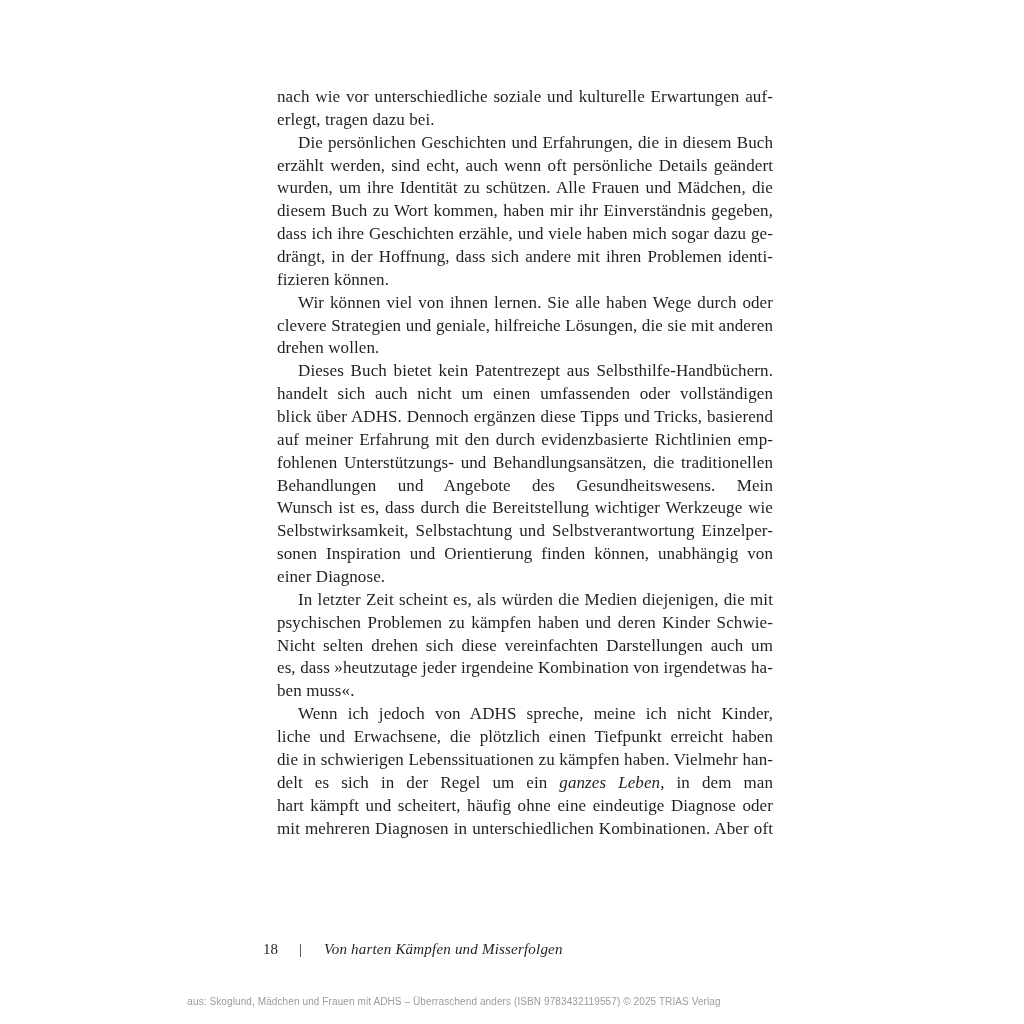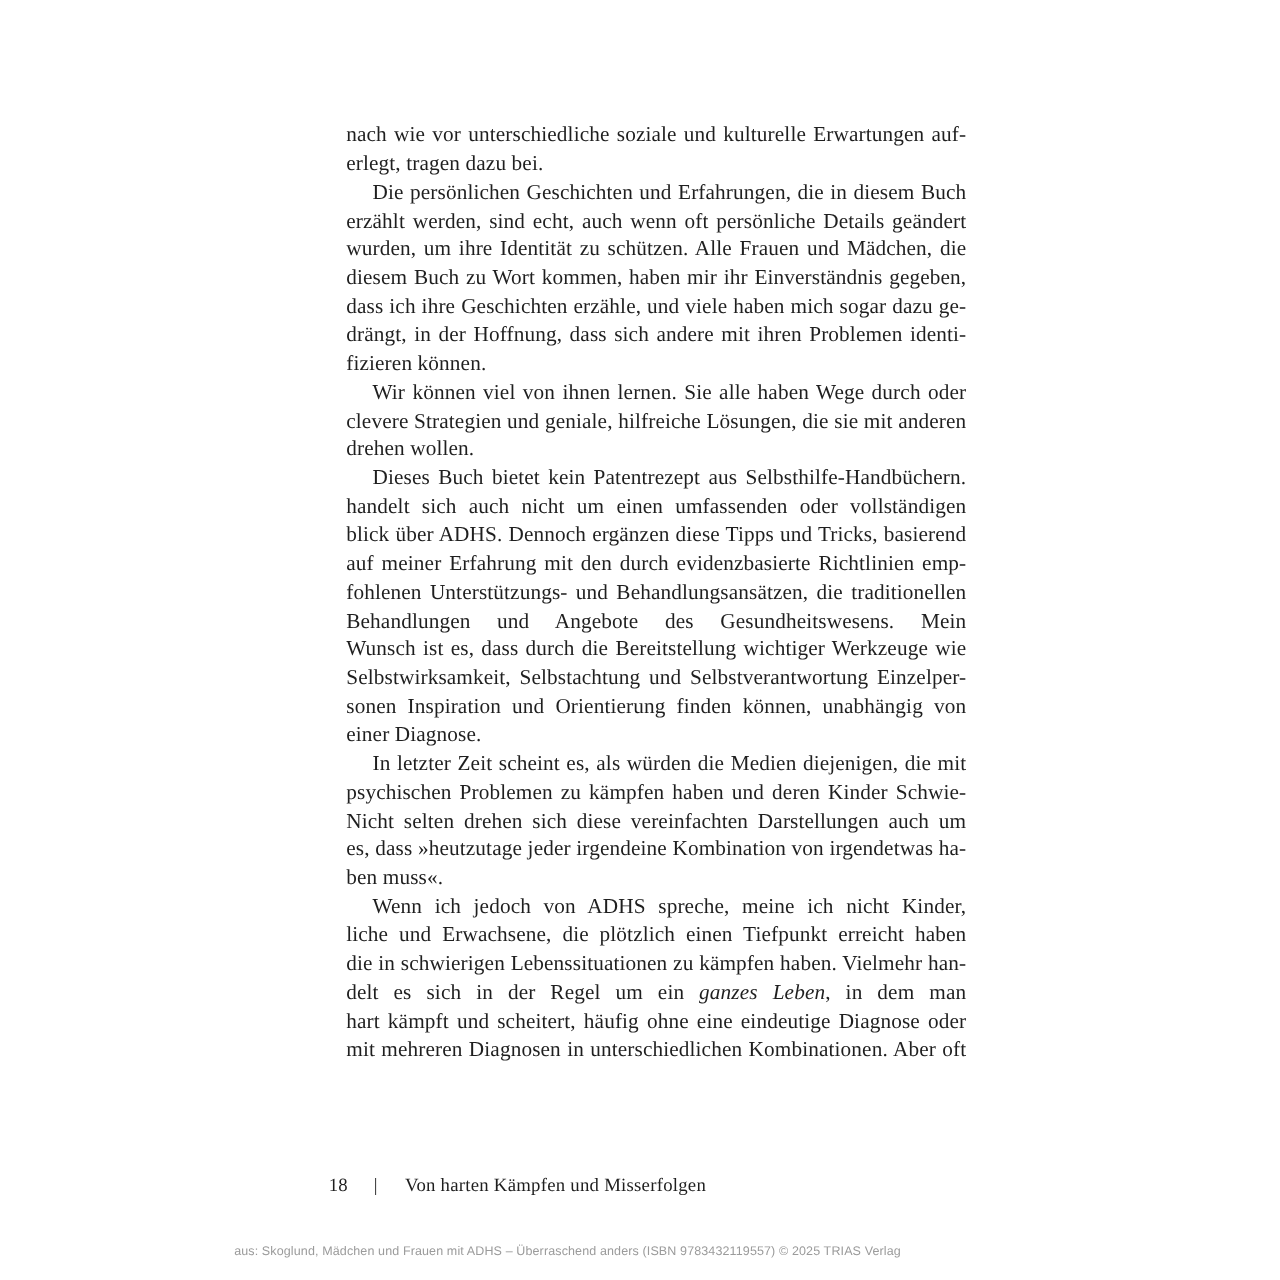--- a/index.html
+++ b/index.html
@@ -15,21 +15,21 @@
     font-family: "Liberation Serif", serif;
   }
   .page {
     position: absolute;
     inset: 0;
     background: var(--bg, #ffffff);
   }
   .text-block {
     position: absolute;
     left: 277px;
-    top: 97px;
+    top: 86px;
     width: 496px;
     color: var(--ink, #1f1f1f);
   }
   .line {
     font-size: 17px;
     height: 22.86px;
     line-height: 22.86px;
     text-align: justify;
     text-align-last: justify;
     overflow: hidden;
@@ -53,20 +53,21 @@
     font-size: 15px;
     color: var(--ink, #1f1f1f);
     margin-left: 26px;
   }
   .footer .divider {
     margin-left: 21px;
     font-weight: 400;
   }
   .footer .running-title {
     margin-left: 22px;
+    font-style: italic;
     letter-spacing: 0.2px;
   }
   .caption {
     position: absolute;
     left: 0;
     top: 996px;
     width: 908px;
     text-align: center;
     font-family: "Liberation Sans", sans-serif;
     font-size: 10px;

